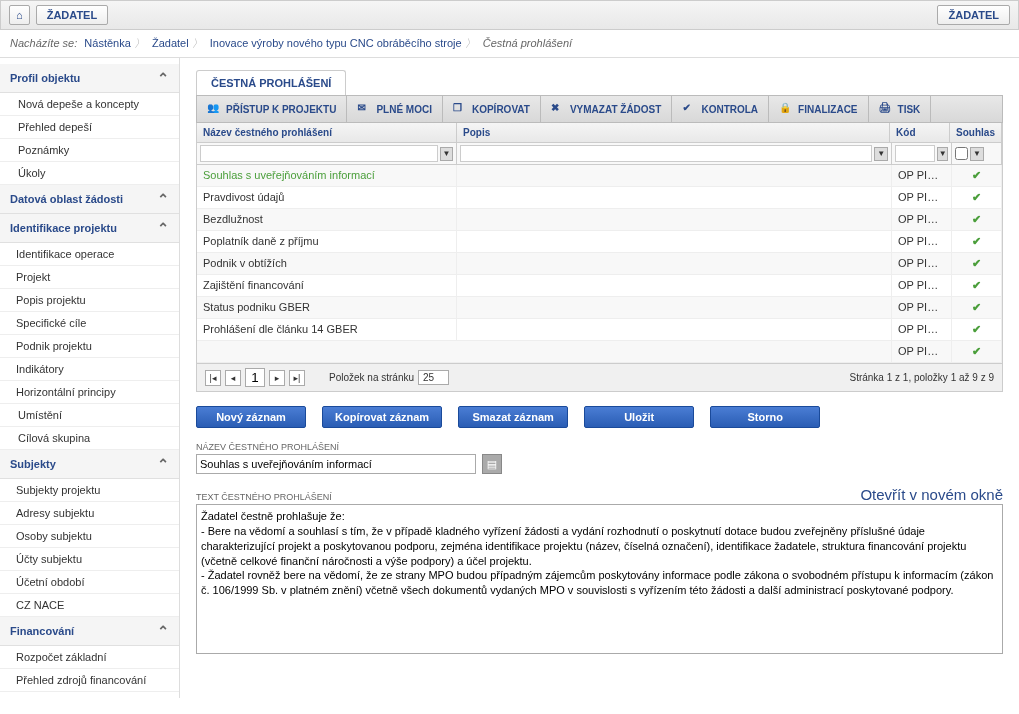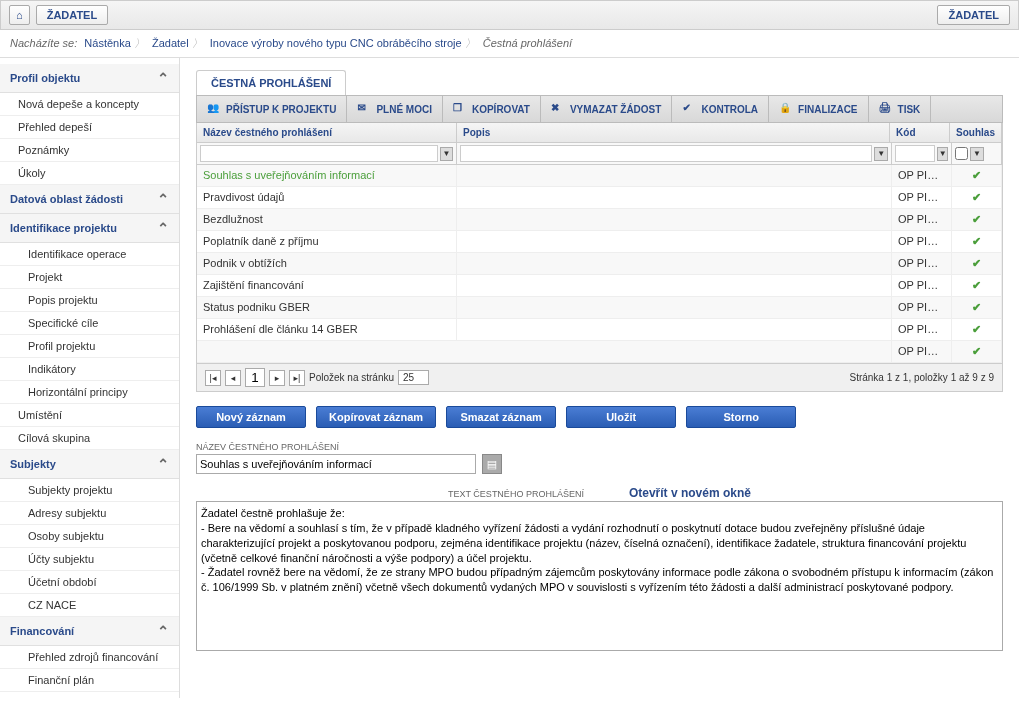--- a/index.html
+++ b/index.html
@@ -13,21 +13,21 @@
 .breadcrumb { background: #fff; border-bottom: 1px solid #ddd; padding: 6px 10px; font-size: 11px; color: #666; }
 .breadcrumb span { margin-right: 4px; font-style: italic; }
 .breadcrumb .sep { color: #aaa; }
 .breadcrumb a { color: #2a4a8a; text-decoration: none; cursor: pointer; }
 
 .main { display: flex; }
 
 .sidebar { width: 180px; border-right: 1px solid #ddd; padding: 6px 0; }
 .sb-section { background: #f5f5f5; border-bottom: 1px solid #e0e0e0; padding: 6px 10px; font-weight: bold; color: #2a4a8a; display: flex; justify-content: space-between; align-items: center; cursor: pointer; }
 .sb-item { padding: 5px 10px 5px 18px; border-bottom: 1px solid #eee; color: #333; cursor: pointer; }
-.sb-item.sub { padding-left: 28px; }
+.sb-item.sub { padding-left: 16px; }
 .chev { font-size: 14px; color: #666; }
 
 .content { flex: 1; padding: 12px 16px; }
 
 .tab-container { margin-bottom: 0; }
 .tab { display: inline-block; background: #fff; border: 1px solid #ccc; border-bottom: none; padding: 6px 14px; font-weight: bold; color: #2a4a8a; font-size: 11px; border-radius: 3px 3px 0 0; }
 
 .toolbar { background: linear-gradient(#e8e8e8,#d8d8d8); border: 1px solid #bbb; display: flex; }
 .tb-btn { padding: 6px 10px; border-right: 1px solid #bbb; display: flex; align-items: center; gap: 5px; cursor: pointer; color: #2a4a8a; font-weight: bold; font-size: 10px; }
 .tb-icon { width: 14px; height: 14px; display: inline-block; }
@@ -48,31 +48,31 @@
 .col-code { flex: 0 0 60px; }
 .col-agree { flex: 0 0 50px; text-align: center; }
 .check { color: #4a9e3a; font-weight: bold; }
 
 .grid-footer { display: flex; justify-content: space-between; align-items: center; padding: 4px 8px; background: #f0f0f0; border-top: 1px solid #ccc; font-size: 10px; }
 .pager { display: flex; align-items: center; gap: 4px; }
 .pager-btn { width: 16px; height: 16px; border: 1px solid #aaa; background: #fff; cursor: pointer; display: flex; align-items: center; justify-content: center; font-size: 9px; }
 .pager-input { width: 20px; text-align: center; border: 1px solid #aaa; padding: 1px; }
 .page-size { border: 1px solid #aaa; padding: 1px 14px 1px 4px; background: #fff; }
 
-.action-row { display: flex; gap: 10px; margin: 14px 0; }
+.action-row { display: flex; gap: 16px; margin: 14px 0; }
 .action-btn { flex: 0 0 auto; min-width: 110px; background: linear-gradient(#4a7dd4,#2a5db4); color: #fff; border: 1px solid #1a4a9a; padding: 4px 12px; font-size: 11px; font-weight: bold; cursor: pointer; border-radius: 2px; text-align: center; }
 
 .form-section { }
 .form-label { font-size: 9px; color: #666; text-transform: uppercase; margin-bottom: 2px; }
 .form-row { display: flex; align-items: center; gap: 6px; margin-bottom: 12px; }
 .form-input { width: 280px; border: 1px solid #aaa; padding: 3px; font-size: 11px; }
 .picker-btn { width: 20px; height: 20px; background: #aaa; border: 1px solid #888; cursor: pointer; display: flex; align-items: center; justify-content: center; color: #fff; }
 
-.text-header { display: flex; justify-content: center; align-items: baseline; }
-.open-link { font-size: 12px; color: #2a4a8a; font-weight: bold; cursor: pointer; margin-left: 45px; }
+.text-header { display: flex; justify-content: space-between; align-items: baseline; }
+.open-link { font-size: 15px; color: #2a4a8a; font-weight: normal; cursor: pointer; margin-left: 45px; }
 .textarea { width: 100%; height: 150px; border: 1px solid #aaa; padding: 4px; font-size: 11px; font-family: Arial; line-height: 1.35; resize: none; }
 
 .agree-row { text-align: right; margin-top: 8px; color: #2a4a8a; font-weight: bold; }
 .agree-row input { vertical-align: middle; margin-right: 4px; accent-color: #4a9e3a; }
 </style>
 </head>
 <body>
 
 <div class="topbar">
   <div class="topbar-left">
@@ -110,21 +110,21 @@
       </div>
 
     <div class="sb-section">
         <span>Identifikace projektu</span>
         <span class="chev">⌃</span>
       </div>
     <div class="sb-item sub">Identifikace operace</div>
     <div class="sb-item sub">Projekt</div>
     <div class="sb-item sub">Popis projektu</div>
     <div class="sb-item sub">Specifické cíle</div>
-    <div class="sb-item sub">Profil projektu</div>
+    <div class="sb-item sub">Podnik projektu</div>
     <div class="sb-item sub">Indikátory</div>
     <div class="sb-item sub">Horizontální principy</div>
 
     <div class="sb-item">Umístění</div>
     <div class="sb-item">Cílová skupina</div>
 
     <div class="sb-section">
         <span>Subjekty</span>
         <span class="chev">⌃</span>
       </div>
@@ -132,22 +132,22 @@
     <div class="sb-item sub">Adresy subjektu</div>
     <div class="sb-item sub">Osoby subjektu</div>
     <div class="sb-item sub">Účty subjektu</div>
     <div class="sb-item sub">Účetní období</div>
     <div class="sb-item sub">CZ NACE</div>
 
     <div class="sb-section">
         <span>Financování</span>
         <span class="chev">⌃</span>
       </div>
+    <div class="sb-item sub">Rozpočet základní</div>
     <div class="sb-item sub">Přehled zdrojů financování</div>
-    <div class="sb-item sub">Finanční plán</div>
   </div>
 
   <div class="content">
     <div class="tab-container">
       <div class="tab">ČESTNÁ PROHLÁŠENÍ</div>
     </div>
 
     <div class="toolbar">
       <div class="tb-btn">
           <span class="tb-icon">👥</span>
@@ -259,21 +259,21 @@
             <div class="col-agree"><span class="check">✔</span></div>
           </div>
         </div>
       <div class="grid-footer">
         <div class="pager">
           <div class="pager-btn">|◂</div>
           <div class="pager-btn">◂</div>
           <input class="pager-input" value="1" style="">
           <div class="pager-btn">▸</div>
           <div class="pager-btn">▸|</div>
-          <span style="margin-left:0">Položek na stránku</span>
+          <span style="margin-left:20px">Položek na stránku</span>
           <span class="page-size">25</span>
         </div>
         <div>Stránka 1 z 1, položky 1 až 9 z 9</div>
       </div>
     </div>
 
     <div class="action-row">
       <button class="action-btn">Nový záznam</button>
       <button class="action-btn">Kopírovat záznam</button>
       <button class="action-btn">Smazat záznam</button>

